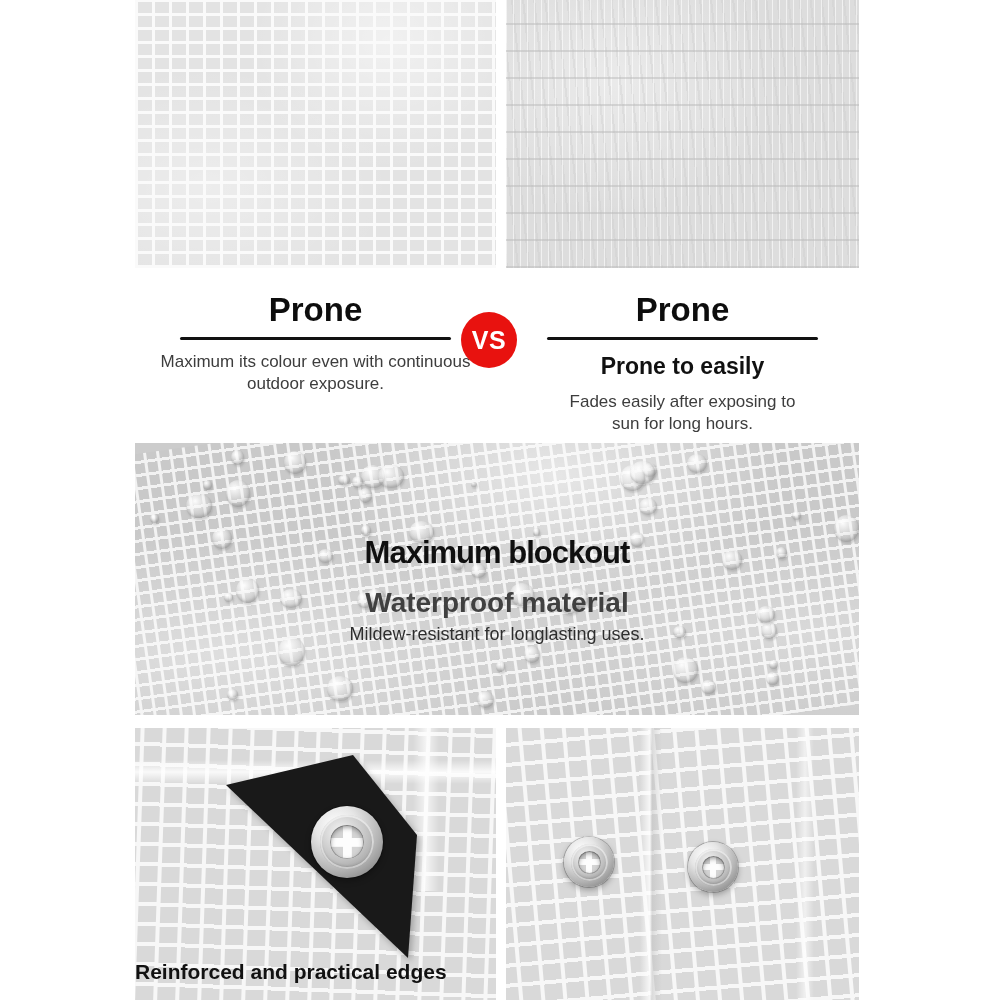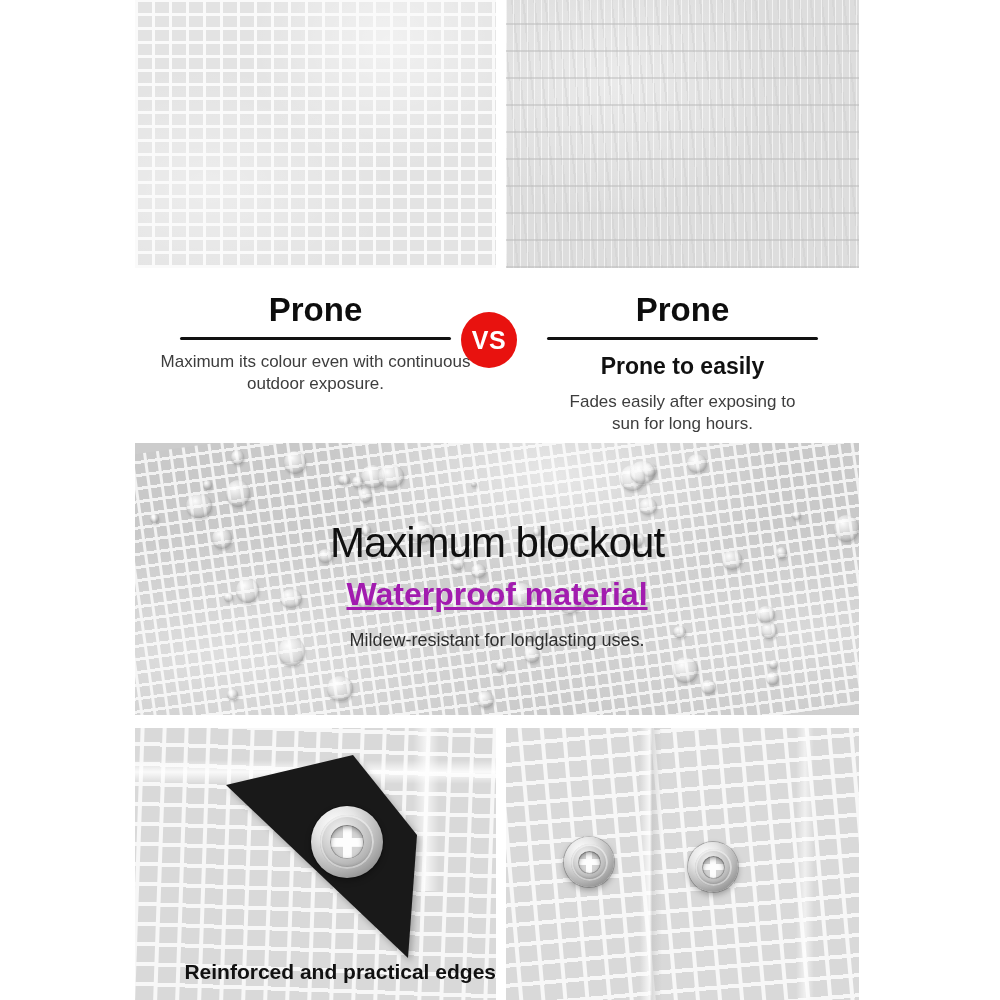--- a/index.html
+++ b/index.html
@@ -105,29 +105,29 @@
   }
   .droplets { position: absolute; inset: 0; }
   .drop {
     position: absolute; border-radius: 50%;
     background: radial-gradient(circle at 35% 30%,
       rgba(255,255,255,.95), rgba(235,235,235,.3) 45%,
       rgba(160,160,160,.25) 75%, rgba(110,110,110,.5) 100%);
     box-shadow: inset -1px -2px 3px rgba(110,110,110,.35), 1px 2px 2px rgba(130,130,130,.3);
   }
   .banner-text { position: relative; text-align: center; padding-top: 76px; z-index: 2; }
-  .banner-title { margin: 0; font-size: 42px; font-weight: 400; letter-spacing: -1px; color: #101010; }
-  .banner-sub { margin: 9px 0 0; font-size: 32px; font-weight: 700; color: #a21caf; text-decoration: underline; }
-  .banner-tag { margin: 17px 0 0; font-size: 18px; font-weight: 400; color: #2e2e2e; }
+  .banner-title { margin: 16px; font-size: 31px; font-weight: 700; letter-spacing: -1px; color: #101010; }
+  .banner-sub { margin: 9px 0 0; font-size: 28px; font-weight: 700; color: #404040; }
+  .banner-tag { margin: 5px 0 0; font-size: 18px; font-weight: 400; color: #2e2e2e; }
 
   
   .corner-svg { position: absolute; left: 0; top: 0; z-index: 2; filter: drop-shadow(3px 4px 3px rgba(0,0,0,.25)); }
   .caption {
     position: absolute; left: 0; right: 0; bottom: 16px; z-index: 4;
-    text-align: right; font-size: 21px; font-weight: 600; color: #111;
+    text-align: left; font-size: 21px; font-weight: 600; color: #111;
   }
   .eyelet { position: absolute; border-radius: 50%; z-index: 3;
     background: radial-gradient(circle at 35% 28%, #ffffff 0%, #e6e6e6 30%, #b5b5b5 62%, #898989 85%, #6f6f6f 100%);
     box-shadow: 0 0 0 1px rgba(0,0,0,.22), 0 3px 6px rgba(0,0,0,.3);
   }
   .eyelet::before {
     content: ""; position: absolute; inset: 13%; border-radius: 50%;
     background: radial-gradient(circle at 38% 32%, #f4f4f4, #c2c2c2 55%, #8f8f8f 100%);
     box-shadow: inset 0 0 0 2px rgba(255,255,255,.55), inset 0 -2px 3px rgba(60,60,60,.4);
   }

